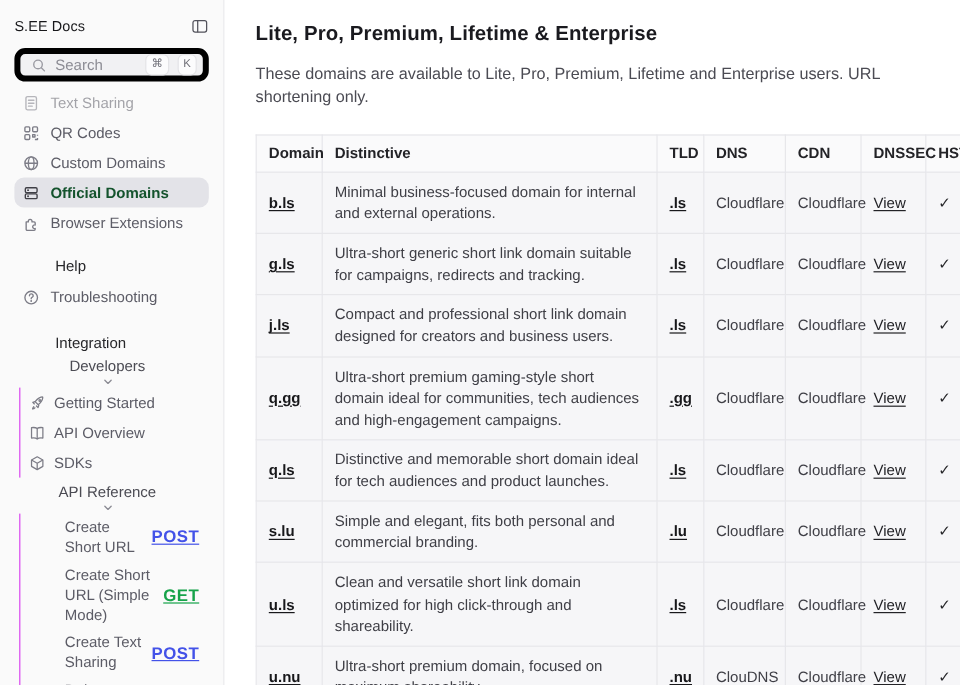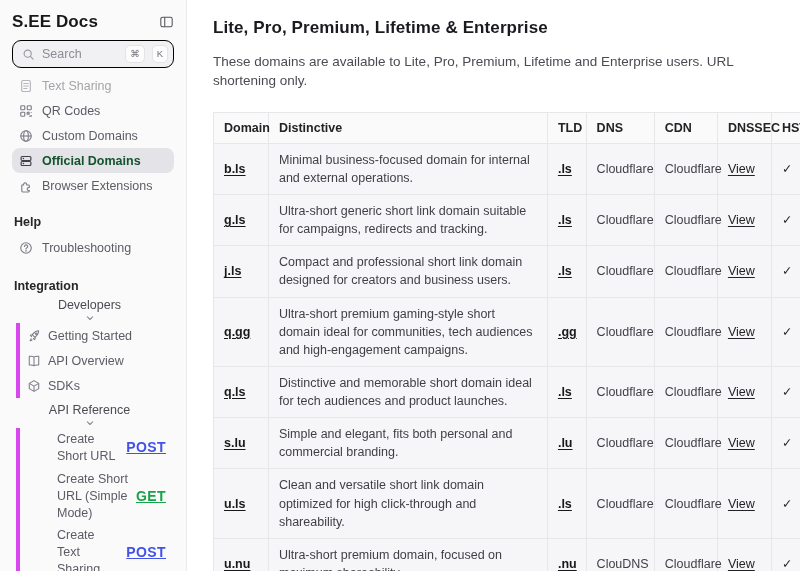--- a/index.html
+++ b/index.html
@@ -11,60 +11,60 @@
   }
   
   .sidebar {
     width:187px; min-width:187px; height:571px;
     background:#fafafa;
     border-right:1px solid #ebebee;
     padding:10px 12px 0 12px;
     overflow:hidden;
   }
   .sidebar-header { display:flex; align-items:center; justify-content:space-between; height:24px; margin-bottom:6px; }
-  .sidebar-title { font-size:17px; font-weight:700; color:#18181b; letter-spacing:.1px; }
+  .sidebar-title { font-size:12px; font-weight:400; color:#18181b; letter-spacing:.1px; }
   .panel-toggle { color:#52525b; display:flex; align-items:center; cursor:pointer; }
 
   .searchbox {
     display:flex; align-items:center; gap:7px;
     height:28px; padding:0 5px 0 9px;
-    background:#f1f1f3; border:1px solid #000000; border-radius:9px;
+    background:#f1f1f3; border:5px solid #000000; border-radius:9px;
     color:#9a9aa2;
   }
   .search-placeholder { flex:1; font-size:12.5px; color:#8c8c94; }
   .kbd {
     background:#fcfcfd; border:1px solid #e4e4e7; border-radius:5px;
     font-size:9.5px; color:#71717a; line-height:1;
     padding:3px 4px; min-width:16px; text-align:center;
   }
 
   .nav-list { margin-top:5px;text-align:center; }
   .nav-item {
     display:flex; align-items:center; gap:9px;
     height:25px; padding:0 7px; border-radius:8px;
     font-size:12.5px; color:#5c5c66; cursor:pointer;
   }
   .nav-item .icon { display:flex; color:#7d7d87; }
   .nav-item.active { background:#e3e3e8; color:#14532d; font-weight:600; }
   .nav-item.active .icon { color:#3f3f46; }
   .nav-item.faded { opacity:.55; }
 
-  .section-header { font-size:12.5px; font-weight:700; color:#27272a; padding:0 2px; }
+  .section-header { font-size:12.5px; font-weight:400; color:#27272a; padding:0 2px;margin-left:32px; }
   .hdr-help { margin-top:17px; }
   .hdr-integration { margin-top:19px; }
   .single-item-gap { margin-top:6px; }
 
   .collapsible {
     display:flex; align-items:center; justify-content:space-between;
     height:25px; padding:0 9px 0 2px; margin-top:5px;
     font-size:12.5px; color:#4b4b53; cursor:pointer;flex-direction:column;
   }
   .collapsible .chev { color:#8c8c94; display:flex; }
 
-  .sub-list { margin-left:4px; border-left:4px solid #d946ef; }
+  .sub-list { margin-left:4px; border-left:1px solid #d946ef; }
   .sub-item {
     display:flex; align-items:center; gap:7px;
     height:25px; padding:0 8px 0 7px;
     font-size:12.5px; color:#5c5c66; cursor:pointer;
   }
   .sub-item .icon { display:flex; color:#7d7d87; }
   .api-item {
     display:flex; align-items:center; justify-content:space-between; gap:8px;
     min-height:25px; padding:3px 8px 3px 5px;
     font-size:12.5px; color:#5c5c66; cursor:pointer; line-height:1.35;margin-left:32px;

